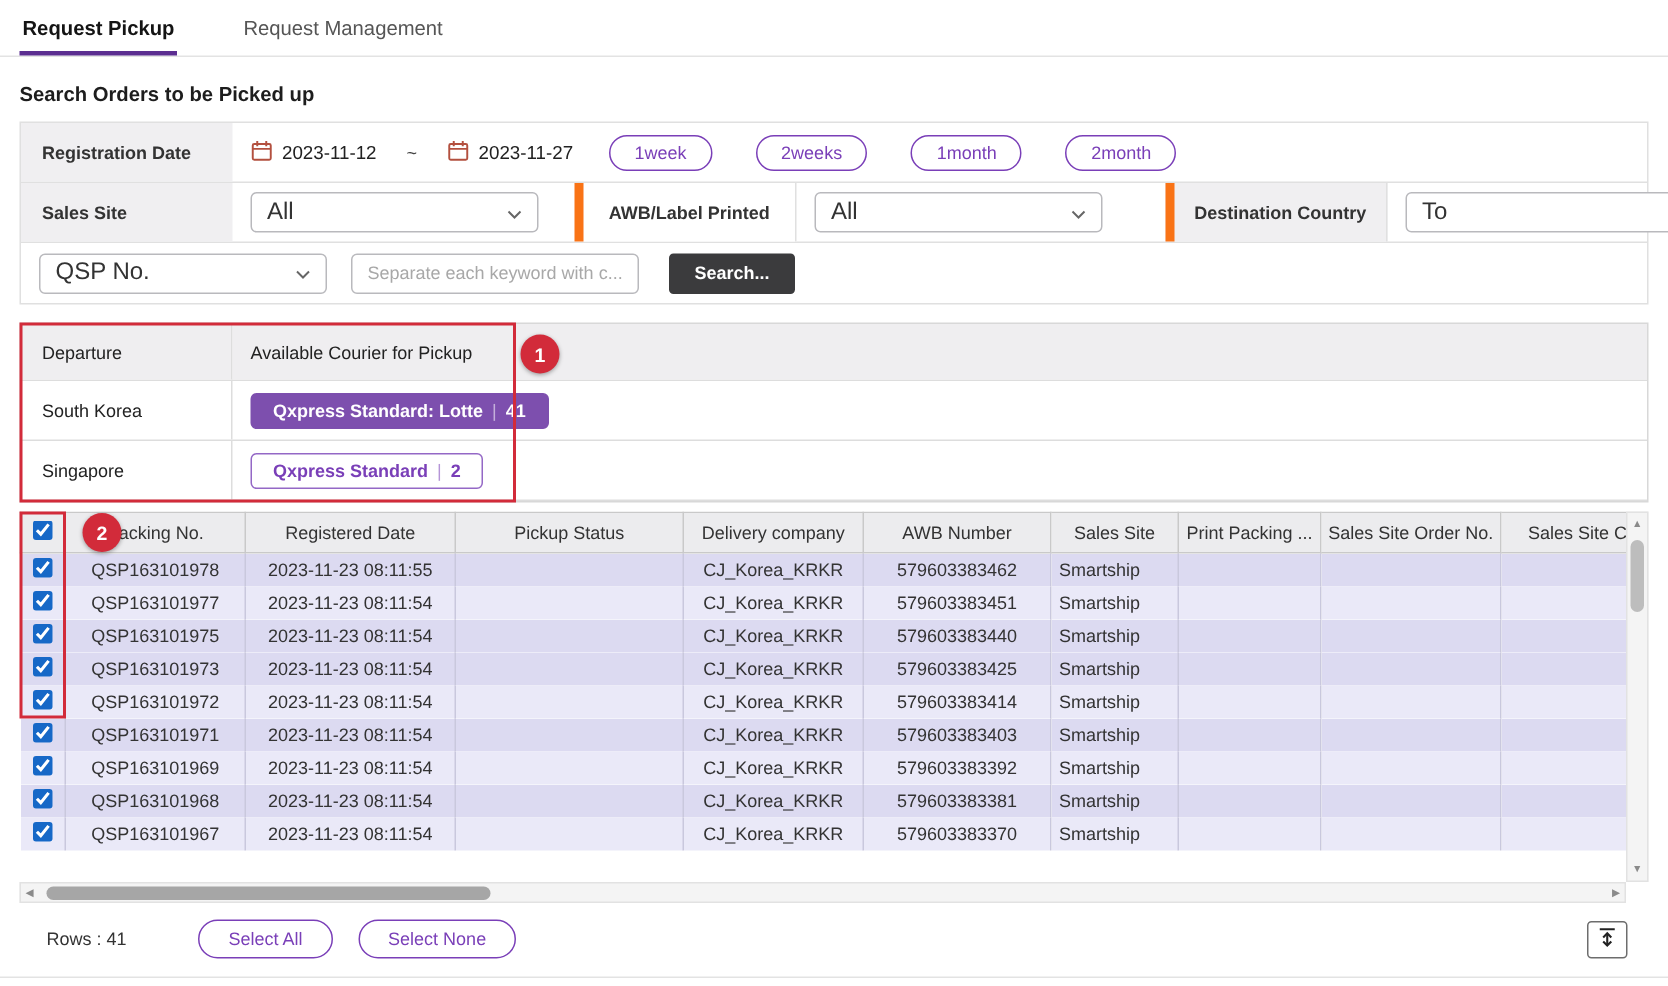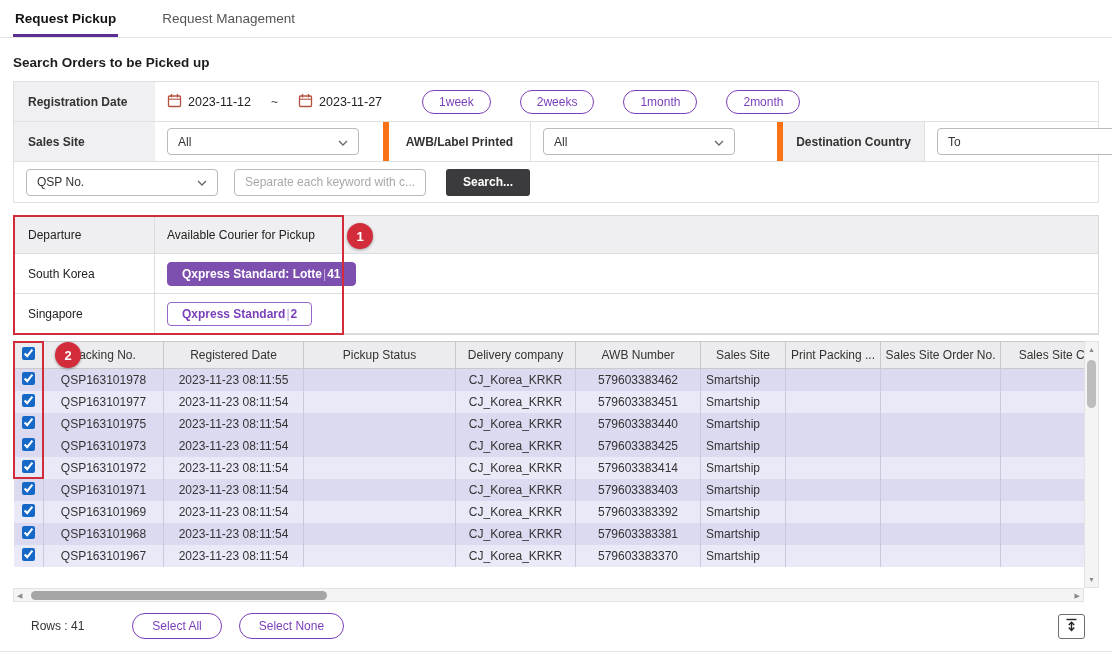--- a/index.html
+++ b/index.html
@@ -22,39 +22,39 @@
   .f-label.mid { width:148px; justify-content:center; padding-left:0; border-left:6px solid #f97316; border-right:1px solid #e0e0e0; margin-left:12px;text-align:center; }
   .f-label.mid.white { background:#fff; }
   .f-label.mid.gray { margin-left:30px; }
   .f-field { display:flex; align-items:center; padding:0 12px; gap:16px; }
   .f-field.grow { flex:1; }
 
   .date-item { display:flex; align-items:center; gap:6px; font-size:12.5px; color:#222; cursor:pointer; }
   .tilde { font-size:12px; color:#444; margin:0 4px; }
 
   .qbtn { border:1px solid #7a3fb8; color:#7a3fb8; background:#fff; border-radius:14px; font-size:12px; padding:4px 16px; margin-left:13px; cursor:pointer; font-family:inherit; }
-  .qbtn.first { margin-left:24px; }
-
-  .select { width:192px; height:27px; border:1px solid #b9b9bd; border-radius:4px; background:#fff; display:flex; align-items:center; justify-content:space-between; padding:0 10px; font-size:12px; color:#333; cursor:pointer; flex-shrink:0; }
+  .qbtn.first { margin-left:8px; }
+
+  .select { width:192px; height:27px; border:1px solid #b9b9bd; border-radius:4px; background:#fff; display:flex; align-items:center; justify-content:space-between; padding:0 10px; font-size:16px; color:#333; cursor:pointer; flex-shrink:0; }
   .select.wide { width:196px; }
 
   .kw-input { width:192px; height:27px; border:1px solid #b9b9bd; border-radius:4px; padding:0 10px; font-size:12px; color:#333; font-family:inherit; }
   .kw-input::placeholder { color:#a8a8a8; }
   .search-btn { background:#3b3b3d; color:#fff; border:none; border-radius:3px; height:27px; padding:0 17px; font-size:12px; font-weight:bold; cursor:pointer; font-family:inherit; margin-left:4px; }
 
   
   .departure { position:relative; margin-top:12px; border:1px solid #d8d8d8; }
   .dep-row { display:flex; border-bottom:1px solid #ddd; }
   .dep-row:last-child { border-bottom:none; }
   .dep-left { width:141px; flex-shrink:0; display:flex; align-items:center; padding-left:14px; font-size:12px; color:#222; border-right:1px solid #ddd; }
   .dep-right { flex:1; display:flex; align-items:center; padding:6px 12px; font-size:12px; color:#222; }
   .dep-header .dep-left, .dep-header .dep-right { background:#efeef0; min-height:37px; }
   .dep-data { min-height:40px; }
 
-  .courier-btn { display:inline-flex; align-items:center; gap:1px; border-radius:4px; font-size:12px; font-weight:bold; padding:4px 14px; background:#fff; border:1px solid #9468c6; color:#7a3fb8; cursor:pointer; font-family:inherit; }
+  .courier-btn { display:inline-flex; align-items:center; gap:6px; border-radius:4px; font-size:12px; font-weight:bold; padding:4px 14px; background:#fff; border:1px solid #9468c6; color:#7a3fb8; cursor:pointer; font-family:inherit; }
   .courier-btn .cdiv { opacity:.55; font-weight:normal; }
   .courier-btn.filled { background:#7d4fae; border-color:#7d4fae; color:#fff; }
 
   
   .redbox { position:absolute; border:2px solid #d22b3a; pointer-events:none; z-index:5; }
   .badge { position:absolute; width:26px; height:26px; border-radius:50%; background:#d22b3a; color:#fff; font-size:13px; font-weight:bold; display:flex; align-items:center; justify-content:center; z-index:6; box-shadow:0 1px 3px rgba(0,0,0,.35); }
   .redbox-1 { left:-1px; top:-1px; width:331px; height:calc(100% + 2px); }
   .badge-1 { left:333px; top:7px; }
   .redbox-2 { left:0; top:0; width:31px; height:138px; }
   .badge-2 { left:42px; top:1px; }

